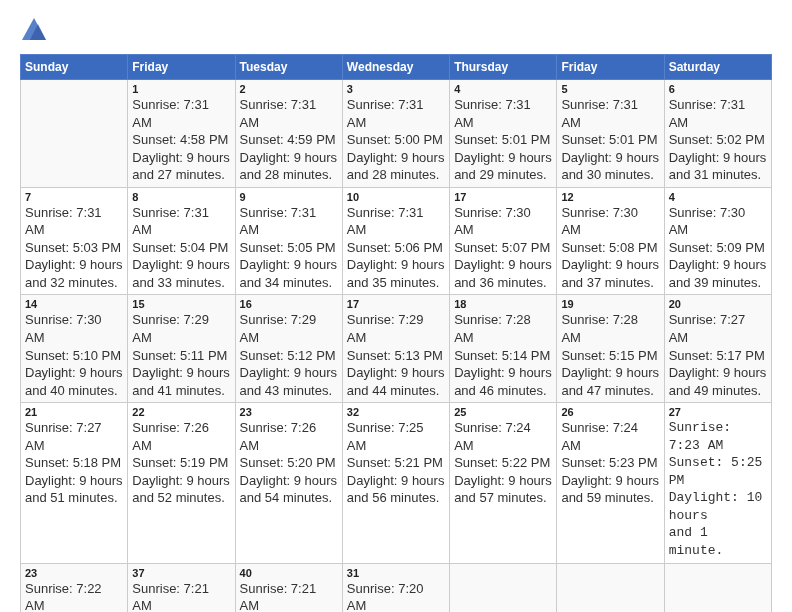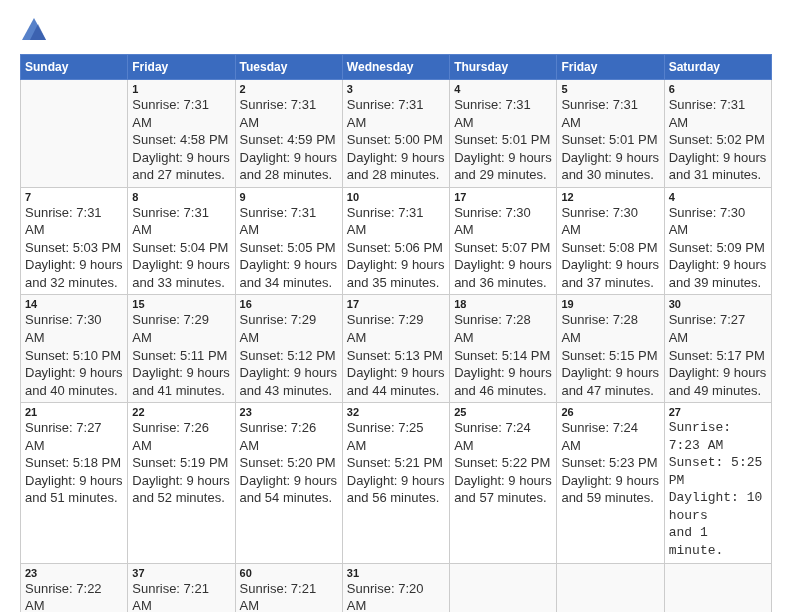--- a/index.html
+++ b/index.html
@@ -260,21 +260,21 @@
 and 46 minutes.</div>
           </td>
           <td>
             <span class="day-number">19</span>
             <div class="cell-content" style="white-space: pre-line;">Sunrise: 7:28 AM
 Sunset: 5:15 PM
 Daylight: 9 hours
 and 47 minutes.</div>
           </td>
           <td>
-            <span class="day-number">30</span>
+            <span class="day-number">20</span>
             <div class="cell-content" style="white-space: pre-line;">Sunrise: 7:27 AM
 Sunset: 5:17 PM
 Daylight: 9 hours
 and 49 minutes.</div>
           </td>
         </tr>
         <tr>
           <td>
             <span class="day-number">21</span>
             <div class="cell-content" style="white-space: pre-line;">Sunrise: 7:27 AM
@@ -334,21 +334,21 @@
 and 3 minutes.</div>
           </td>
           <td>
             <span class="day-number">37</span>
             <div class="cell-content" style="white-space: pre-line;">Sunrise: 7:21 AM
 Sunset: 5:27 PM
 Daylight: 10 hours
 and 5 minutes.</div>
           </td>
           <td>
-            <span class="day-number">60</span>
+            <span class="day-number">40</span>
             <div class="cell-content" style="white-space: pre-line;">Sunrise: 7:21 AM
 Sunset: 5:28 PM
 Daylight: 10 hours
 and 7 minutes.</div>
           </td>
           <td>
             <span class="day-number">31</span>
             <div class="cell-content" style="white-space: pre-line;">Sunrise: 7:20 AM
 Sunset: 5:29 PM
 Daylight: 10 hours

